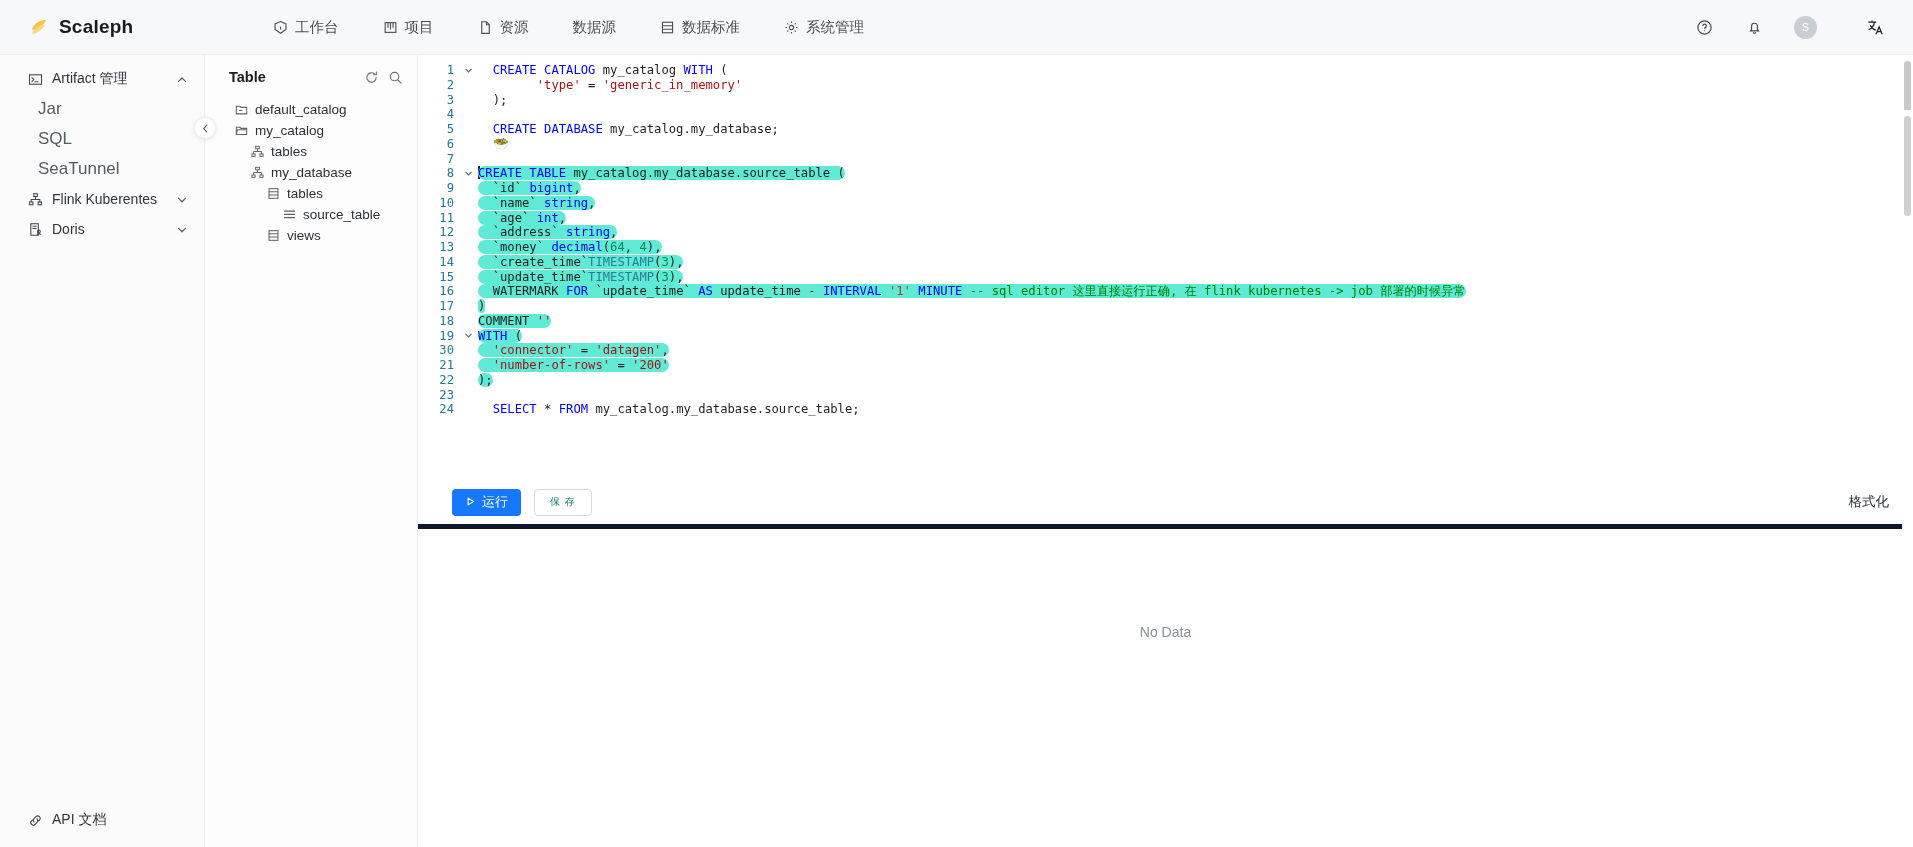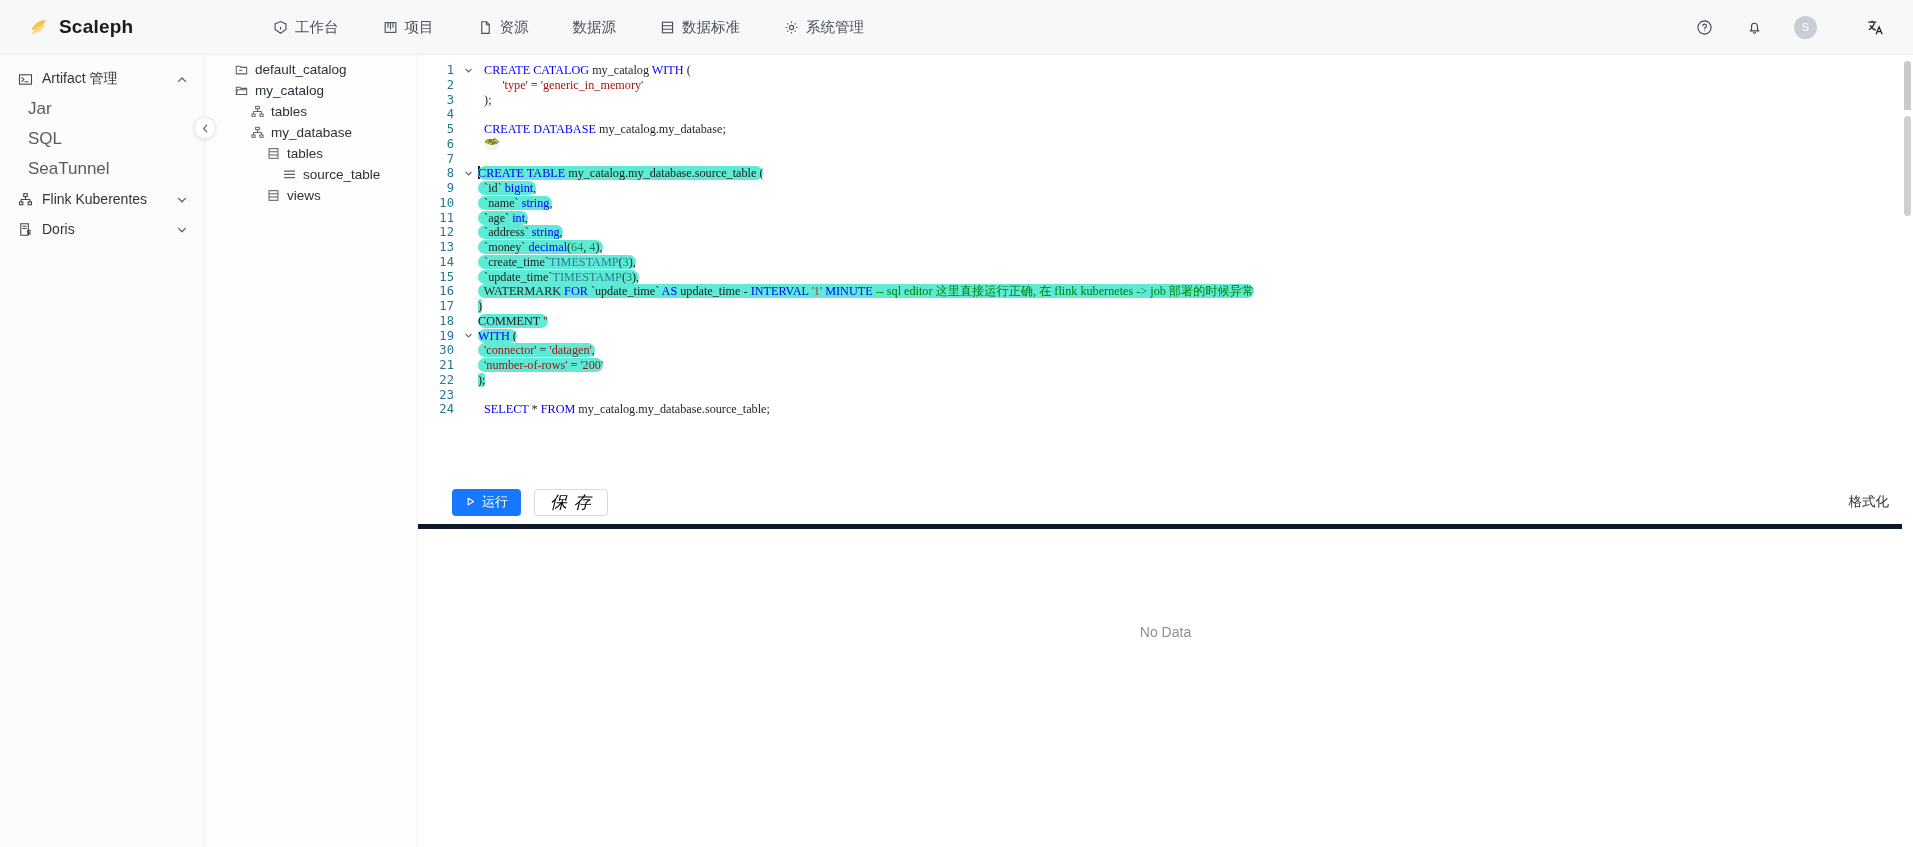--- a/index.html
+++ b/index.html
@@ -46,20 +46,21 @@
   
   .body { flex: 1; display: flex; min-height: 0; position: relative; }
 
   
   .leftmenu {
     width: 205px; min-width:205px;
     background: #fbfbfc;
     border-right: 1px solid #eeeff1;
     display: flex; flex-direction: column;
     position: relative;
+    padding-left: 10px;
   }
   .menu-group { padding-top: 9px; }
   .menu-row {
     display: flex; align-items: center;
     height: 30px; padding: 0 16px 0 18px;
     font-size: 14px; color: #30353b; cursor: pointer;
     gap: 9px;
   }
   .menu-row .mtext { flex: 1; white-space: nowrap; }
   .menu-row.top { font-weight: 400; }
@@ -126,21 +127,21 @@
   }
   .gutter {
     width: 42px; min-width:42px; padding-top: 8px;
     text-align: right; color: #237893;
     user-select: none;
   }
   .gutter div { height: 14.75px; padding-right: 6px; }
   .foldcol { width: 16px; min-width:16px; padding-top: 8px; color:#5b6167; }
   .foldcol div { height: 14.75px; display:flex; align-items:center; justify-content:center; }
   .foldcol svg { width:9px; height:9px; }
-  .codecol { flex: 1; padding-top: 8px; position: relative; overflow: hidden; white-space: pre; padding-left:2px;font-family:Liberation Serif, serif;}
+  .codecol { flex: 1; padding-top: 8px; position: relative; overflow: hidden; white-space: pre; padding-left:2px;}
   .codecol .ln { height: 14.75px; white-space: pre; }
   .sel { background: #5eead4; border-radius: 7px; }
   .kw { color: #0000ff; }
   .str { color: #a31515; }
   .strg { color: #b43838; }
   .num { color: #098658; }
   .type { color: #267f99; }
   .cmt { color: #008000; }
   .pl { color: #1f1f1f; }
   .cursor {
@@ -174,25 +175,24 @@
   .btn-run {
     display: flex; align-items: center; gap: 6px;
     height: 27px; padding: 0 13px;
     background: #1677ff; color: #fff;
     border: none; border-radius: 4px;
     font-size: 13px; cursor: pointer;
     font-family: "Liberation Sans", sans-serif;
   }
   .btn-save {
     height: 27px; padding: 0 15px; margin-left: 13px;
-    background: #fff; color: #000000;
+    background: #fff; color: #0f766e;
     border: 1px solid #d9d9d9; border-radius: 4px;
-    font-size: 17px; cursor: pointer; letter-spacing:1px;
+    font-size: 10px; cursor: pointer; letter-spacing:1px;
     font-family: "Liberation Sans", sans-serif;
-    font-style: italic;
   }
   .format-link {
     margin-left: auto; font-size: 13.5px; color: #2b3036; cursor: pointer;
   }
 
   
   .result {
     flex: 1; display: flex; align-items: center; justify-content: center;
     color: #8a9099; font-size: 14px; background:#fff;
   }
@@ -366,29 +366,53 @@
           </span>
           <span class="mtext">Doris</span>
           <span class="chev">
             <svg width="12" height="12" viewBox="0 0 12 12" fill="none" stroke="#5e646b" stroke-width="1.3" stroke-linecap="round">
                 <path d="M2.6 4.4 L6 7.8 L9.4 4.4"></path>
               </svg>
           </span>
         </div>
       </div>
 
+      <div class="menu-bottom">
+        <span class="micon">
+          <svg width="15" height="15" viewBox="0 0 16 16" fill="none" stroke="#40464d" stroke-width="1.2" stroke-linecap="round">
+            <path d="M6.4 9.6 a2.6 2.6 0 0 1 0-3.7 l2.1-2.1 a2.6 2.6 0 0 1 3.7 3.7 l-1 1"></path>
+            <path d="M9.6 6.4 a2.6 2.6 0 0 1 0 3.7 l-2.1 2.1 a2.6 2.6 0 0 1-3.7-3.7 l1-1"></path>
+          </svg>
+        </span>
+        <span>API 文档</span>
+      </div>
     </aside>
 
     <section class="treepanel">
       <div class="collapse-handle">
         <svg width="11" height="11" viewBox="0 0 12 12" fill="none" stroke="#5c6268" stroke-width="1.3" stroke-linecap="round">
             <path d="M7.4 2.4 L4 6 L7.4 9.6"></path>
           </svg>
       </div>
 
+      <div class="tree-head">
+        <span class="tree-title">Table</span>
+        <span class="tree-act">
+          <svg width="15" height="15" viewBox="0 0 16 16" fill="none" stroke="#6a7178" stroke-width="1.2" stroke-linecap="round">
+            <path d="M13 8 a5 5 0 1 1-1.6-3.7"></path>
+            <path d="M13.2 2.1 v3 h-3"></path>
+          </svg>
+        </span>
+        <span class="tree-act">
+          <svg width="15" height="15" viewBox="0 0 16 16" fill="none" stroke="#6a7178" stroke-width="1.2" stroke-linecap="round">
+            <circle cx="7" cy="7" r="4.5"></circle>
+              <path d="M10.4 10.4 L14 14"></path>
+          </svg>
+        </span>
+      </div>
 
       <div class="tree-body">
 
         <div class="tnode ind1">
           <span>
             <svg width="13" height="13" viewBox="0 0 14 14" fill="none" stroke="#5b6167" stroke-width="1.1">
               <path d="M1.4 3.4 h4 l1 1.3 h6.2 v7 H1.4 Z"></path>
               <path d="M4.4 8 h3.4"></path>
             </svg>
           </span>

